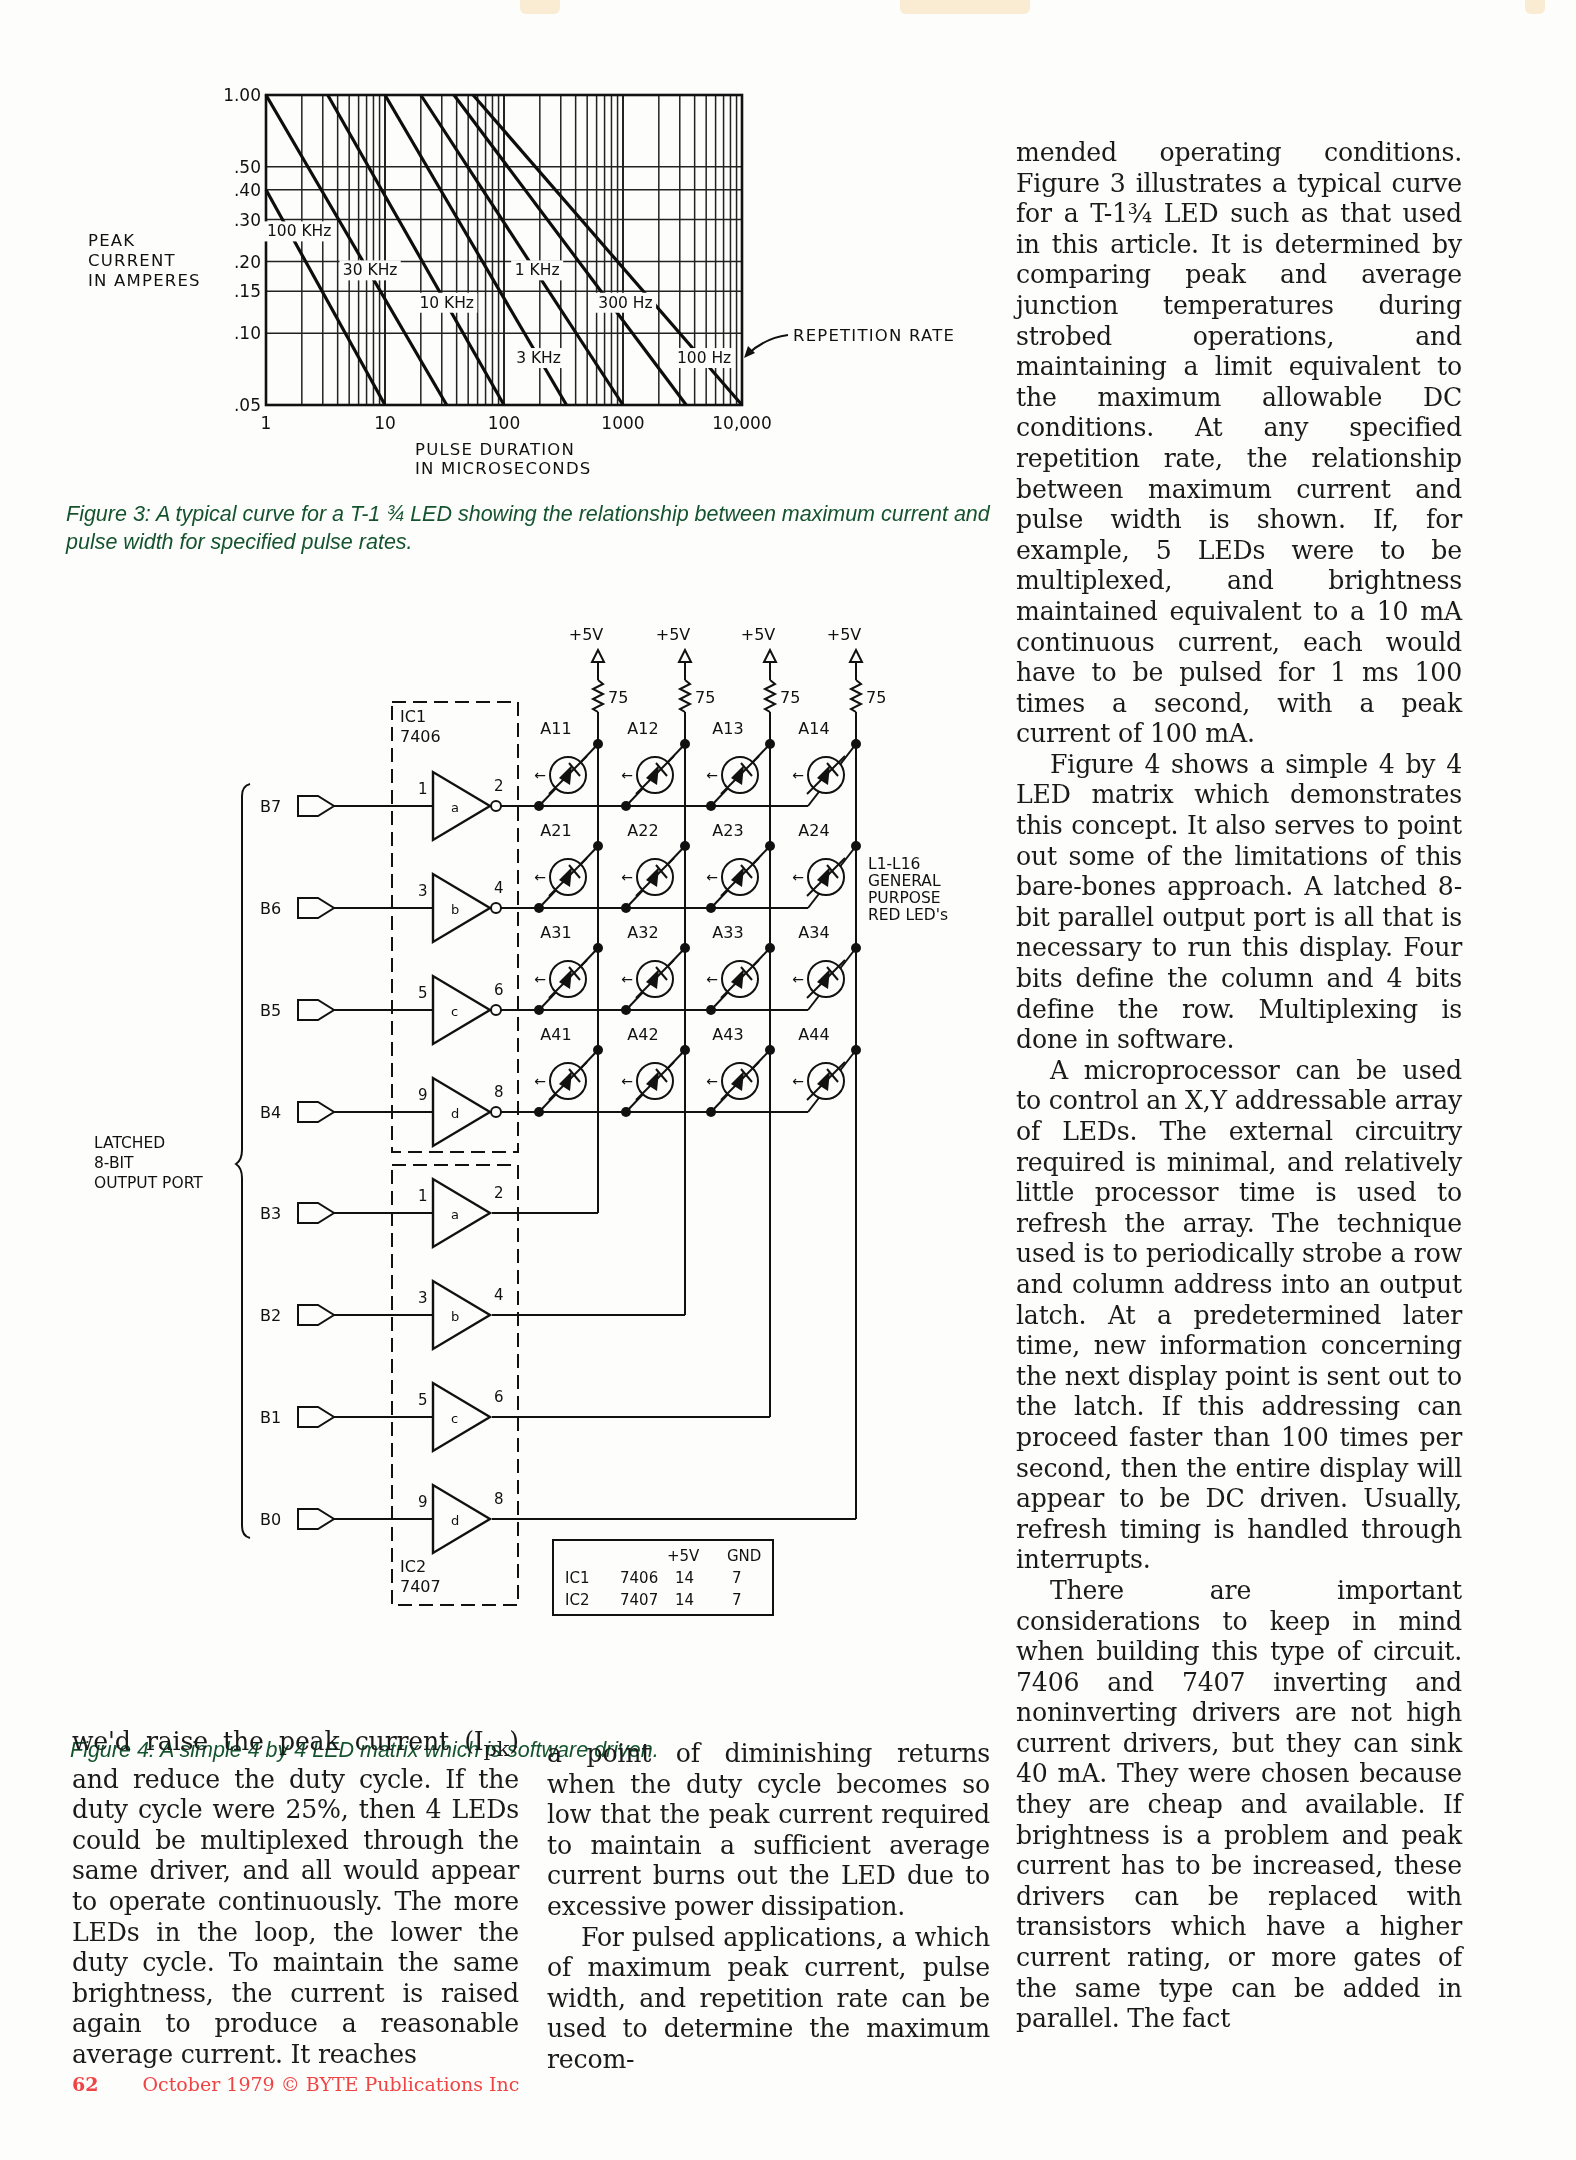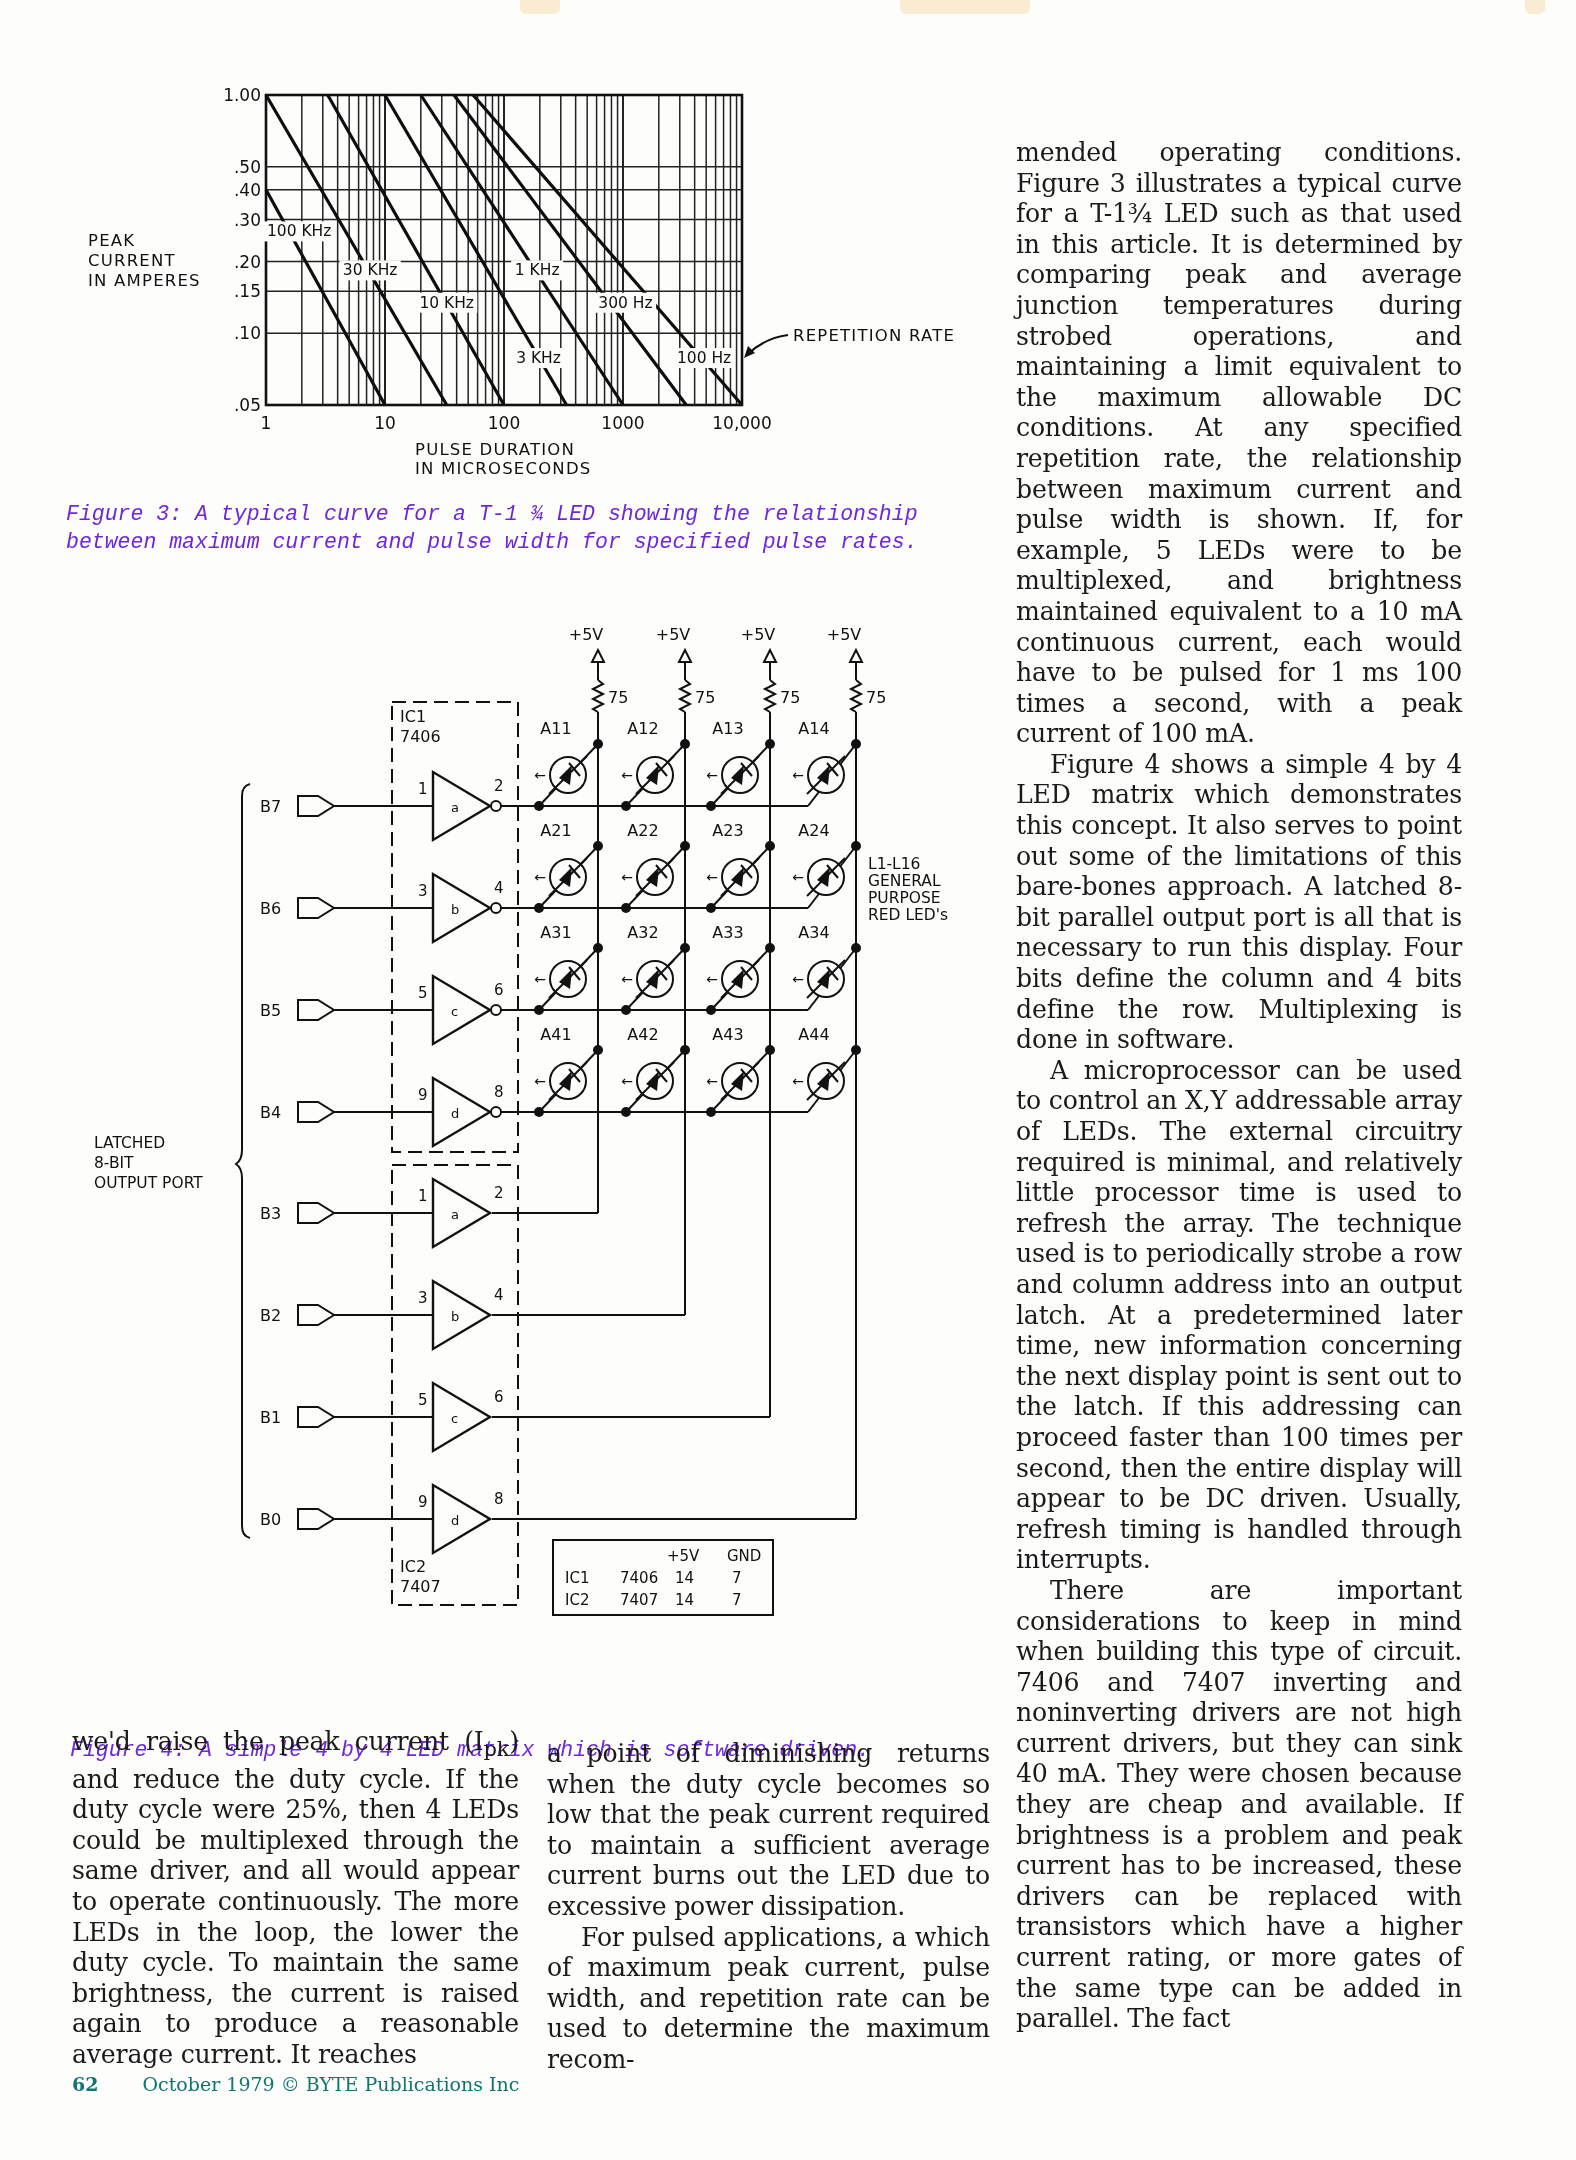--- a/index.html
+++ b/index.html
@@ -10,24 +10,24 @@
   }
   .stain { position: absolute; top: 0; height: 14px; background: #f7dfae; opacity: .55; border-radius: 0 0 6px 6px; }
   .abs { position: absolute; }
   .body-text {
     font-family: "DejaVu Serif", serif; font-size: 25.2px; line-height: 30.6px;
     text-align: justify; color: #1a1a1a; letter-spacing: -0.2px;
   }
   .body-text p { margin: 0; }
   .body-text p.indent { text-indent: 34px; }
   .caption {
-    font-family: Liberation Mono, monospace; font-style: italic; font-size: 21.5px;
-    line-height: 28px; color: #6d28d9;
+    font-family: Liberation Sans, sans-serif; font-style: italic; font-size: 21.5px;
+    line-height: 28px; color: #14532d;
   }
-  .footer { font-family: "DejaVu Serif", serif; font-size: 19px; color: #0f766e; }
+  .footer { font-family: "DejaVu Serif", serif; font-size: 19px; color: #ef4444; }
   .footer .pageno { font-weight: bold; margin-right: 38px; }
   svg text { font-family: "DejaVu Sans", sans-serif; fill: #111; }
   .axis-title { font-size: 16.5px; letter-spacing: 1.2px; }
 </style>
 </head>
 <body>
 
 <div class="stain" style="left:520px;width:40px;"></div>
 <div class="stain" style="left:900px;width:130px;"></div>
 <div class="stain" style="left:1525px;width:20px;"></div>

